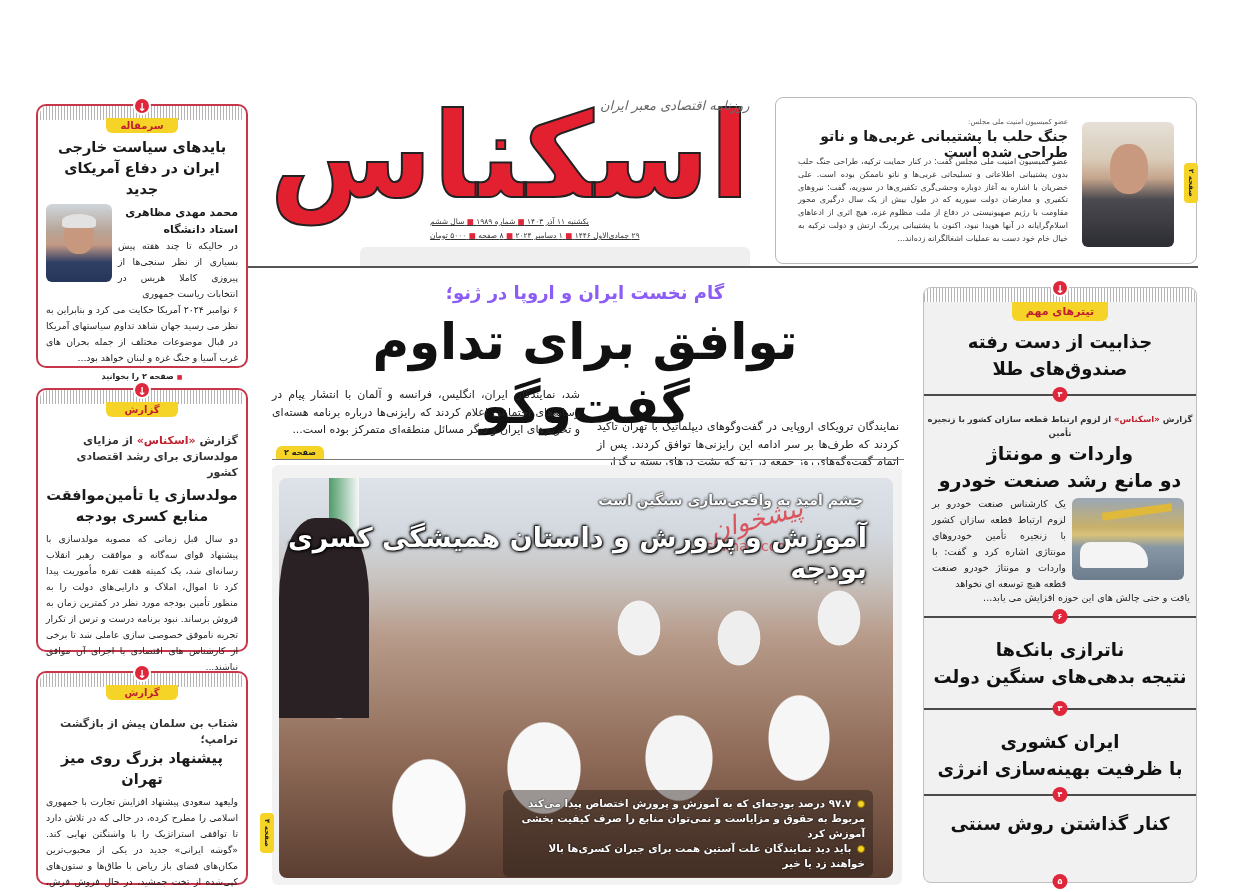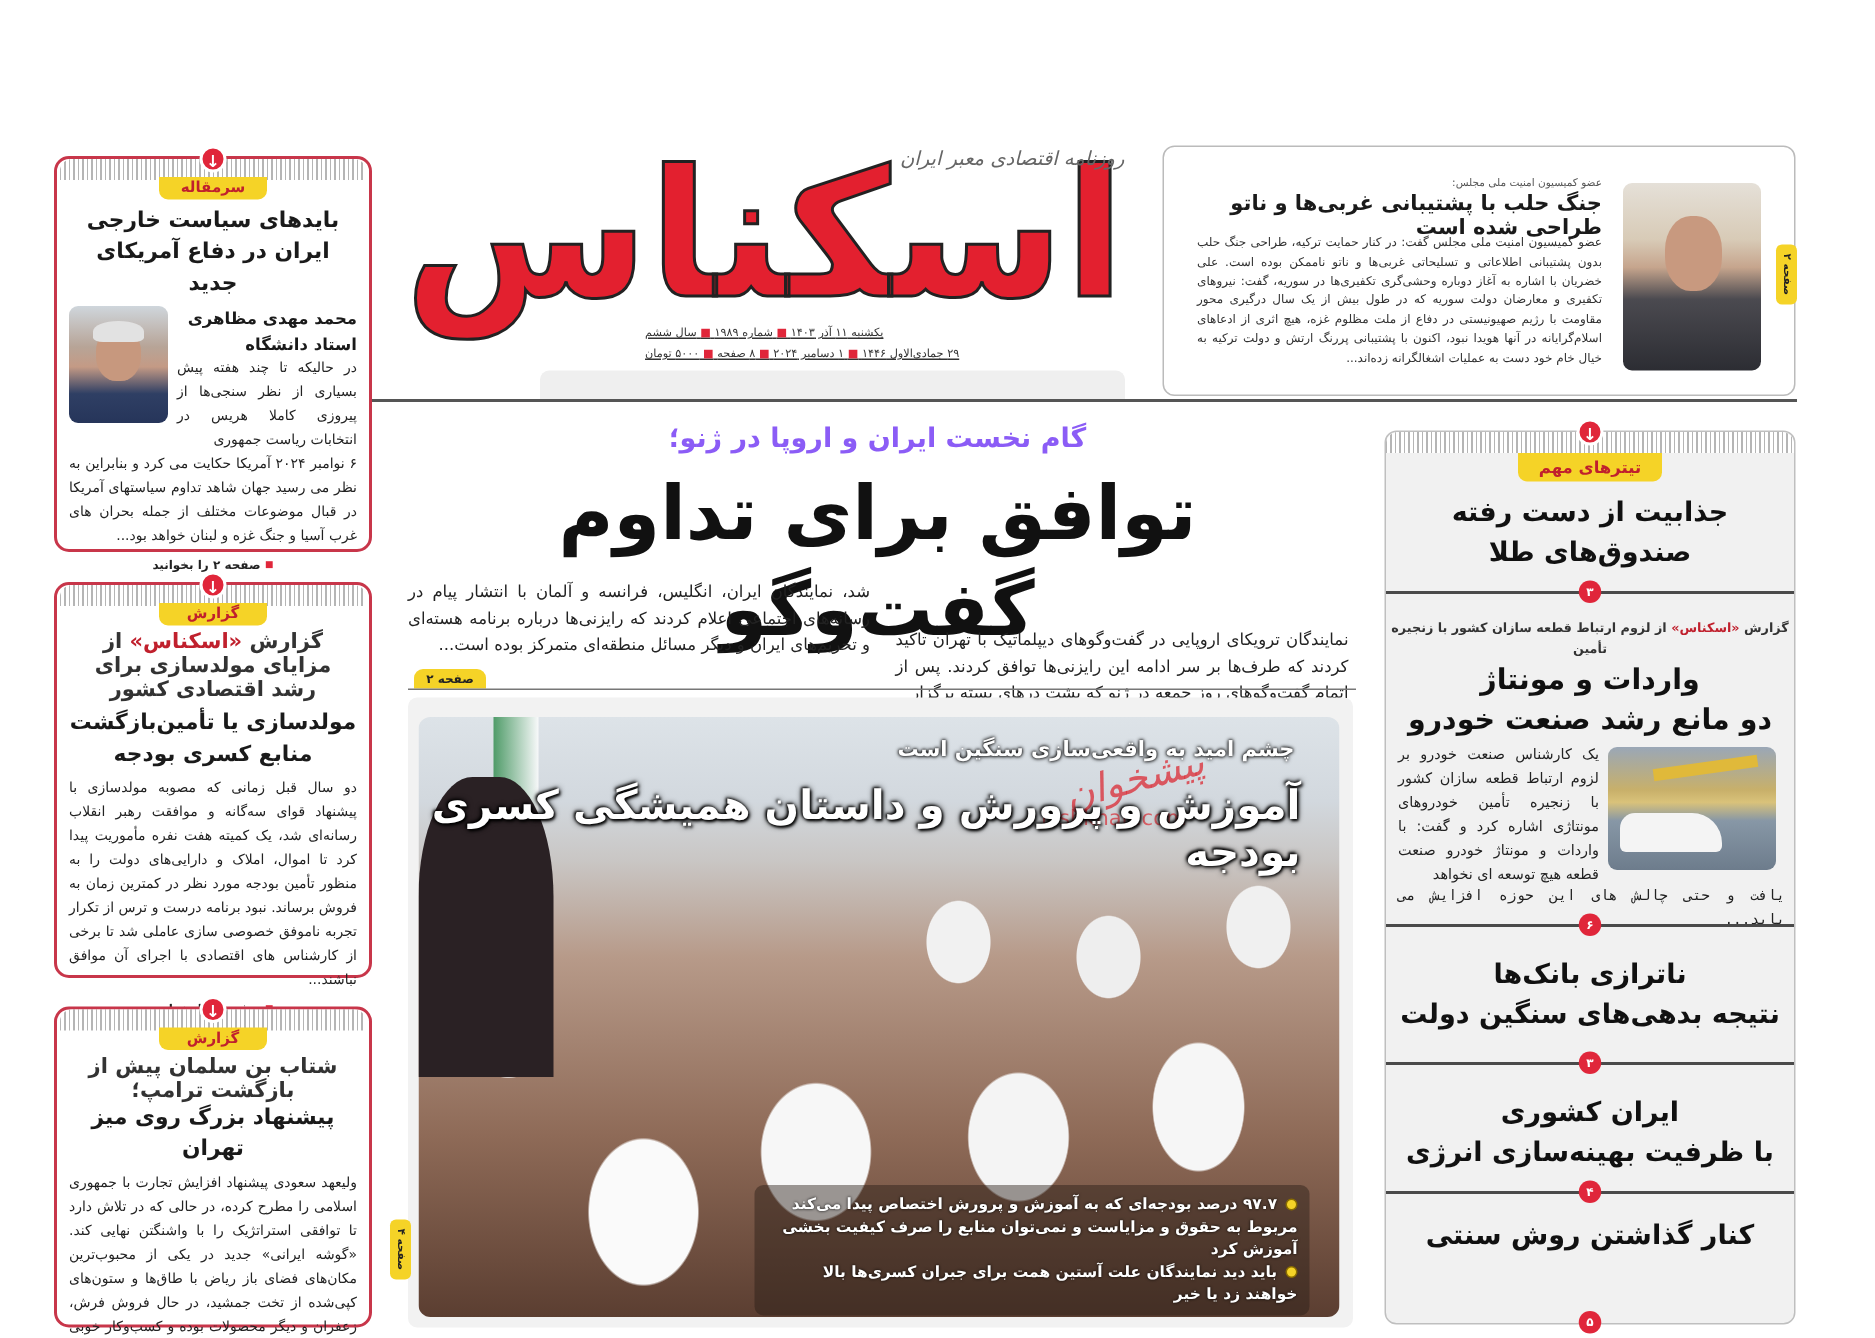--- a/index.html
+++ b/index.html
@@ -22,21 +22,21 @@
     width: 18px; height: 18px; border-radius: 50%; background: #e0263a;
     color: #fff; font-size: 11px; line-height: 18px; text-align: center; font-weight: bold;
     border: 2px solid #fff;
   }
   .tag {
     display: block; width: 72px; margin: -2px auto 0 auto; background: #f5d327;
     border-radius: 0 0 6px 6px; text-align: center; font-size: 10px; font-weight: bold;
     color: #c0202d; height: 15px; line-height: 15px;
   }
   .lbox h3 { font-size: 14.5px; font-weight: bold; text-align: center; line-height: 21px; margin-top: 4px; }
-  .lbox .kicker { font-size: 14px; font-weight: bold; text-align: center; color: #333; line-height: 16px; margin-top: 3px; }
+  .lbox .kicker { font-size: 11px; font-weight: bold; text-align: right; color: #333; line-height: 16px; margin-top: 16px; }
   .lbox .kicker .red { color: #c0202d; }
   .lbox p { font-size: 9.3px; line-height: 16px; text-align: justify; color: #222; }
   .more { font-size: 8px; font-weight: bold; text-align: center; margin-top: 6px; color: #222; }
   .more::before { content: "■"; color: #e0263a; font-size: 6px; margin-left: 3px; vertical-align: middle; }
 
   .author-row { display: flex; flex-direction: row; gap: 6px; margin-top: 4px; }
   .author-photo {
     width: 66px; height: 78px; border-radius: 6px; flex: none;
     background: linear-gradient(180deg, #cfd6dc 0%, #b7a497 35%, #c49a85 52%, #2f3f64 75%, #26355a 100%);
     position: relative; overflow: hidden;
@@ -146,21 +146,21 @@
 
 <div class="lbox" style="top:388px;height:264px;">
   <div class="pin">↓</div>
   <div class="stripes"></div>
   <span class="tag">گزارش</span>
   <div class="kicker">
     <span>گزارش</span>
     <span class="red">«اسکناس»</span>
     <span>از مزایای مولدسازی برای رشد اقتصادی کشور</span>
   </div>
-  <h3>مولدسازی یا تأمین‌بازگشت منابع کسری بودجه</h3>
+  <h3>مولدسازی یا تأمین‌موافقت منابع کسری بودجه</h3>
   <p style="margin-top:4px;">دو سال قبل زمانی که مصوبه مولدسازی با پیشنهاد قوای سه‌گانه و موافقت رهبر انقلاب رسانه‌ای شد، یک کمیته هفت نفره مأموریت پیدا کرد تا اموال، املاک و دارایی‌های دولت را به منظور تأمین بودجه مورد نظر در کمترین زمان به فروش برساند. نبود برنامه درست و ترس از تکرار تجربه ناموفق خصوصی سازی عاملی شد تا برخی از کارشناس های اقتصادی با اجرای آن موافق نباشند...</p>
   <div class="more">صفحه ۳ را بخوانید</div>
 </div>
 
 <div class="lbox" style="top:671px;height:214px;">
   <div class="pin">↓</div>
   <div class="stripes"></div>
   <span class="tag">گزارش</span>
   <div class="kicker">شتاب بن سلمان پیش از بازگشت ترامپ؛</div>
   <h3 style="margin-top:0;">پیشنهاد بزرگ روی میز تهران</h3>
@@ -238,21 +238,21 @@
       <span>از لزوم ارتباط قطعه سازان کشور با زنجیره تأمین</span>
     </div>
     <div class="rtitle" style="font-size:19px;">واردات و مونتاژ</div>
     <div class="rtitle" style="font-size:19px;">دو مانع رشد صنعت خودرو</div>
   </div>
   <div class="car-photo" style="top:210px;left:148px;">
       <div class="arm"></div>
       <div class="car"></div>
     </div>
   <p class="rbody" style="top:208px;left:8px;width:134px;">یک کارشناس صنعت خودرو بر لزوم ارتباط قطعه سازان کشور با زنجیره تأمین خودروهای مونتاژی اشاره کرد و گفت: با واردات و مونتاژ خودرو صنعت قطعه هیچ توسعه ای نخواهد</p>
-  <p class="rbody" style="top:302px;left:8px;width:258px;font-family:Liberation Mono, monospace;">یافت و حتی چالش های این حوزه افزایش می یابد...</p>
+  <p class="rbody" style="top:302px;left:8px;width:258px;">یافت و حتی چالش های این حوزه افزایش می یابد...</p>
   <div class="rsep" style="top:328px;"></div>
   <div class="num" style="top:321px;">۶</div>
 
   <div class="rsec" style="top:348px;">
     <div class="rtitle">ناترازی بانک‌ها</div>
     <div class="rtitle">نتیجه بدهی‌های سنگین دولت</div>
   </div>
   <div class="rsep" style="top:420px;"></div>
   <div class="num" style="top:413px;">۳</div>
 

